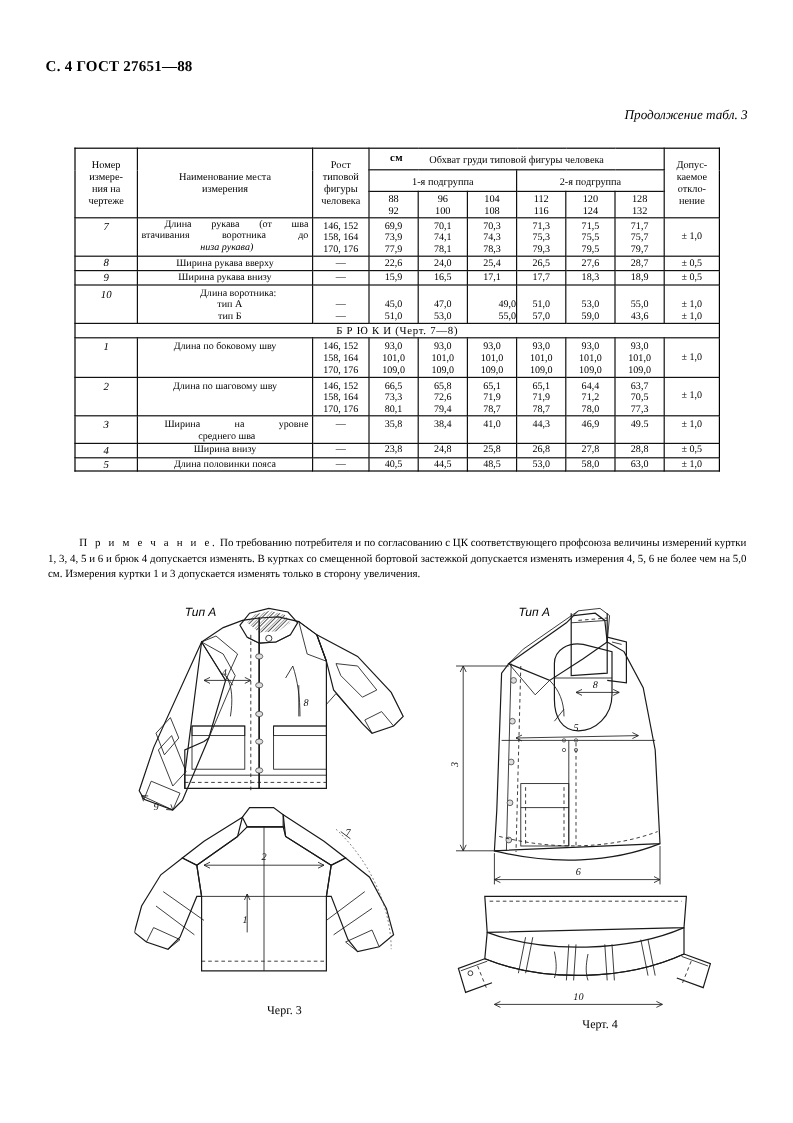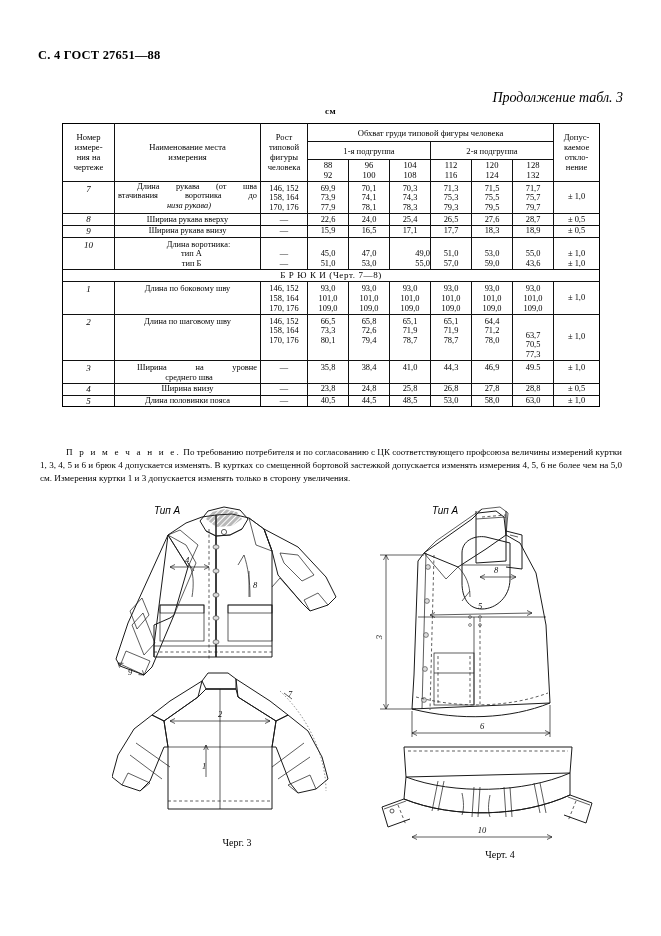--- a/index.html
+++ b/index.html
@@ -12,24 +12,24 @@
   .page{position:absolute;inset:0;}
 
   
   .page-head{
     position:absolute;left:38px;top:48px;
     font-family:"Liberation Serif", serif;
     font-weight:bold;font-size:12.5px;letter-spacing:.2px;
   }
   .cont-tab{
     position:absolute;right:38px;top:90px;
-    font-style:italic;font-size:14px;
+    font-style:italic;font-size:11px;
   }
   .unit-cm{
-    position:absolute;left:0;right:0;top:106px;text-align:center;
+    position:absolute;left:0;right:0;top:126px;text-align:center;
     font-size:9px;font-weight:bold;letter-spacing:.4px;
   }
 
   
   .tbl-wrap{position:absolute;left:62px;top:123px;width:537px;}
   table.t{border-collapse:collapse;width:537px;table-layout:fixed;font-size:8.4px;}
   table.t td,table.t th{
     border:0.7px solid #111;
     padding:0;margin:0;vertical-align:middle;text-align:center;
     font-weight:normal;line-height:1.18;
@@ -354,21 +354,21 @@
         <td class="stack thk-l" style="vertical-align:top;padding-top:2px;">
           <div>65,1</div>
           <div>71,9</div>
           <div>78,7</div>
         </td>
         <td class="stack" style="vertical-align:top;padding-top:2px;">
           <div>64,4</div>
           <div>71,2</div>
           <div>78,0</div>
         </td>
-        <td class="stack" style="vertical-align:top;padding-top:16px;">
+        <td class="stack" style="vertical-align:top;padding-top:2px;">
           <div>63,7</div>
           <div>70,5</div>
           <div>77,3</div>
         </td>
         <td class="thk-r">± 1,0</td>
       </tr>
 
       <tr>
         <td class="idx thk-l" style="vertical-align:top;padding-top:2px;">3</td>
         <td class="name" style="vertical-align:top;padding-top:2px;">

